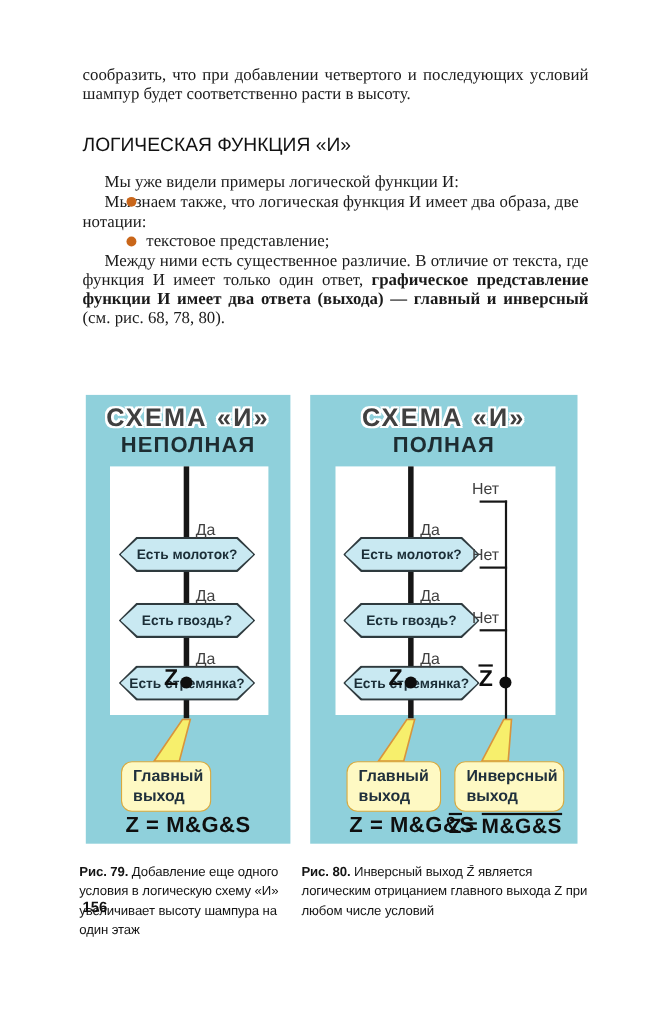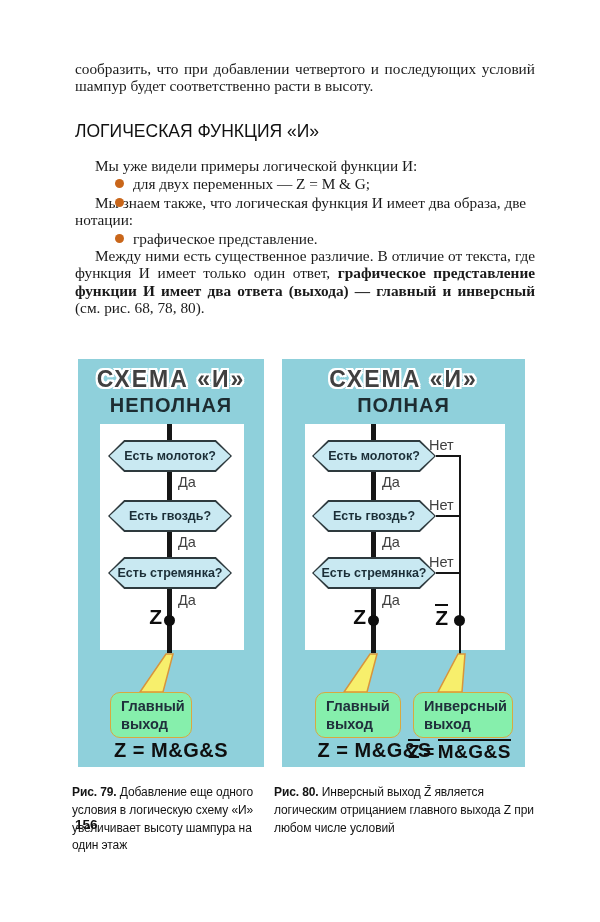--- a/index.html
+++ b/index.html
@@ -43,42 +43,42 @@
     position:absolute; top:35px; left:0; width:100%; text-align:center;
     font-family:"Liberation Sans", sans-serif; font-weight:bold; font-size:20px;
     letter-spacing:1px; color:#1d2c31;
   }
   .whitebox { position:absolute; top:65px; height:226px; background:#fff; }
   .panel-left  .whitebox { left:22px; width:144px; }
   .panel-right .whitebox { left:23px; width:200px; }
   .vline-thick { position:absolute; left:89px; top:65px; width:5px; height:229px; background:#161616; }
   .vline-thin  { position:absolute; left:177px; top:96px; width:2px; height:203px; background:#161616; }
   .branch { position:absolute; left:154px; width:25px; height:2px; background:#161616; }
-  .hex { position:absolute; left:30px; width:124px; height:32px; }
+  .hex { position:absolute; left:30px; width:124px; height:32px;margin-top:48px; }
   .hex-b { position:absolute; inset:0; background:#2e3a3e;
     clip-path:polygon(0 50%,13% 0,87% 0,100% 50%,87% 100%,13% 100%); }
   .hex-f { position:absolute; inset:1.6px; background:#C9E9F2;
     clip-path:polygon(0 50%,13% 0,87% 0,100% 50%,87% 100%,13% 100%); }
   .hex-t { position:absolute; inset:0; display:flex; align-items:center; justify-content:center;
     font-family:"Liberation Sans", sans-serif; font-weight:bold; font-size:12.5px; color:#1b2e37; }
   .lbl { position:absolute; font-family:"Liberation Sans", sans-serif; font-weight:normal;
     font-size:14.5px; color:#404040; }
   .lbl-da  { left:100px; }
   .lbl-net { left:147px; }
   .out-z { position:absolute; left:58px; top:246px; width:26px; text-align:right;
     font-family:"Liberation Sans", sans-serif; font-weight:bold; font-size:21px; color:#0e0e0e; }
   .out-zbar { position:absolute; left:132px; top:245px; width:34px; text-align:right;
     font-family:"Liberation Sans", sans-serif; font-weight:bold; font-size:21px; color:#0e0e0e; }
   .ndot { position:absolute; width:11px; height:11px; border-radius:50%; background:#0e0e0e; }
   .dot-main { left:86px; top:256px; }
   .dot-inv  { left:172px; top:256px; }
   .ovl { display:inline-block; border-top:2.5px solid #0e0e0e; line-height:1.05; padding-top:1px; }
   .bubble {
     position:absolute; top:333px; height:46px; box-sizing:border-box;
-    background:#86efac; border:1.5px solid #D8A93F; border-radius:10px;
+    background:#fef9c3; border:1.5px solid #D8A93F; border-radius:10px;
     font-family:"Liberation Sans", sans-serif; font-weight:bold; font-size:14.5px;
     line-height:18px; color:#20303c; padding:4px 0 0 10px;
   }
   .bub-main-l { left:32px;  width:82px; }
   .bub-main-r { left:33px;  width:86px; }
   .bub-inv-r  { left:131px; width:100px; }
   .tail { position:absolute; top:294px; width:44px; height:40px; }
   .tail-main { left:58px; }
   .tail-inv  { left:144px; }
   .formula {
@@ -109,31 +109,27 @@
 
   <div class="intro">сообразить, что при добавлении четвертого и последующих условий шампур будет соответственно расти в высоту.</div>
 
   <div class="heading">ЛОГИЧЕСКАЯ ФУНКЦИЯ «И»</div>
 
   <div class="body-col">
     <p>Мы уже видели примеры логической функции И:</p>
     <ul>
       <li>
         <span class="dot-bullet"></span>
-        <span>для двух переменных — Z = M &amp; G;</span>
-      </li>
-      <li>
-        <span class="dot-bullet"></span>
       </li>
     </ul>
     <p>Мы знаем также, что логическая функция И имеет два образа, две нотации:</p>
     <ul>
       <li>
         <span class="dot-bullet"></span>
-        <span>графическое представление.</span>
+        <span>текстовое представление;</span>
       </li>
     </ul>
     <p class="just"><span>Между ними есть существенное различие. В отличие от текста, где функция И имеет только один ответ, </span><span class="em-bi">графическое представление функции И имеет два ответа (выхода) — главный и инверсный</span><span> (см. рис. 68, 78, 80).</span></p>
   </div>
 
   <div class="panel panel-left">
     <div class="panel-title">СХЕМА «И»</div>
     <div class="panel-sub">НЕПОЛНАЯ</div>
     <div class="whitebox"></div>
     <div class="vline-thick"></div>

